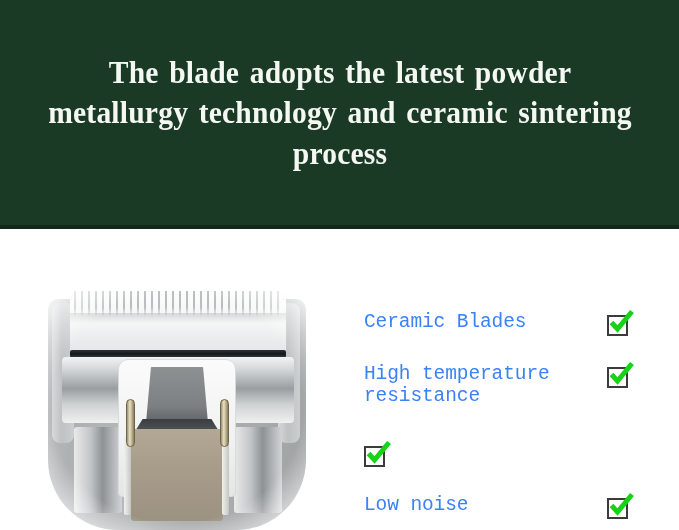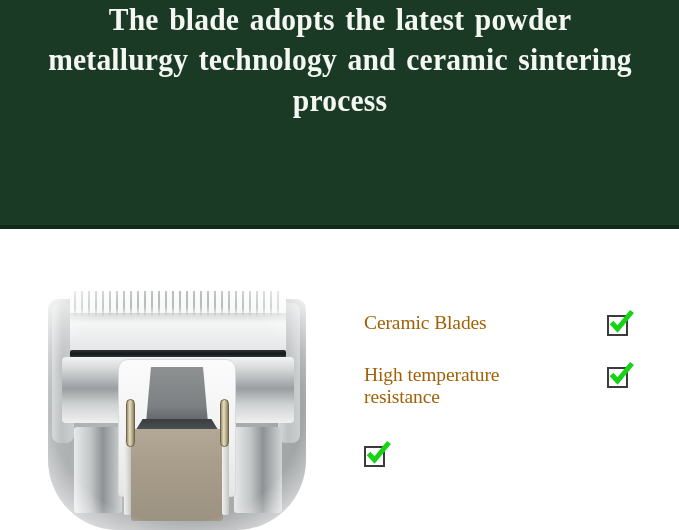--- a/index.html
+++ b/index.html
@@ -25,21 +25,21 @@
   
   .banner {
     position: absolute;
     left: 0;
     top: 0;
     width: 679px;
     height: 227px;
     background: #1b3a26;
     box-sizing: border-box;
     display: flex;
-    align-items: flex-start;
+    align-items: center;
     justify-content: center;
   }
   .banner-underline {
     position: absolute;
     left: 0;
     top: 225px;
     width: 679px;
     height: 4px;
     background: #12291a;
   }
@@ -269,24 +269,24 @@
     display: flex;
     align-items: flex-start;
     justify-content: space-between;
     min-height: 30px;
     margin-bottom: 22px;
   }
   .feature-row:nth-child(2) { margin-bottom: 34px; }
   .feature-row:last-child { margin-bottom: 0; }
 
   .feature-label {
-    font-family: Liberation Serif, serif;
+    font-family: Liberation Mono, monospace;
     font-size: 19.5px;
     line-height: 1.12;
-    color: #a16207;
+    color: #3b82f6;
     font-weight: 400;
     letter-spacing: -0.1px;
     max-width: 215px;
     padding-top: 1px;
   }
 
   .checkbox {
     position: relative;
     width: 21px;
     height: 21px;
@@ -380,16 +380,25 @@
 
       <div class="feature-row">
         <span class="checkbox">
           <span class="box"></span>
           <svg class="tick" viewBox="0 0 26 26">
             <path d="M3.5 13.5 L9.5 20 L24 2.5" fill="none" stroke="#16d316" stroke-width="5" stroke-linecap="butt" stroke-linejoin="miter"></path>
           </svg>
         </span>
       </div>
 
+      <div class="feature-row">
+        <span class="feature-label">Low noise</span>
+        <span class="checkbox">
+          <span class="box"></span>
+          <svg class="tick" viewBox="0 0 26 26">
+            <path d="M3.5 13.5 L9.5 20 L24 2.5" fill="none" stroke="#16d316" stroke-width="5" stroke-linecap="butt" stroke-linejoin="miter"></path>
+          </svg>
+        </span>
+      </div>
 
     </div>
   </div>
 </div>
 
 </body></html>

